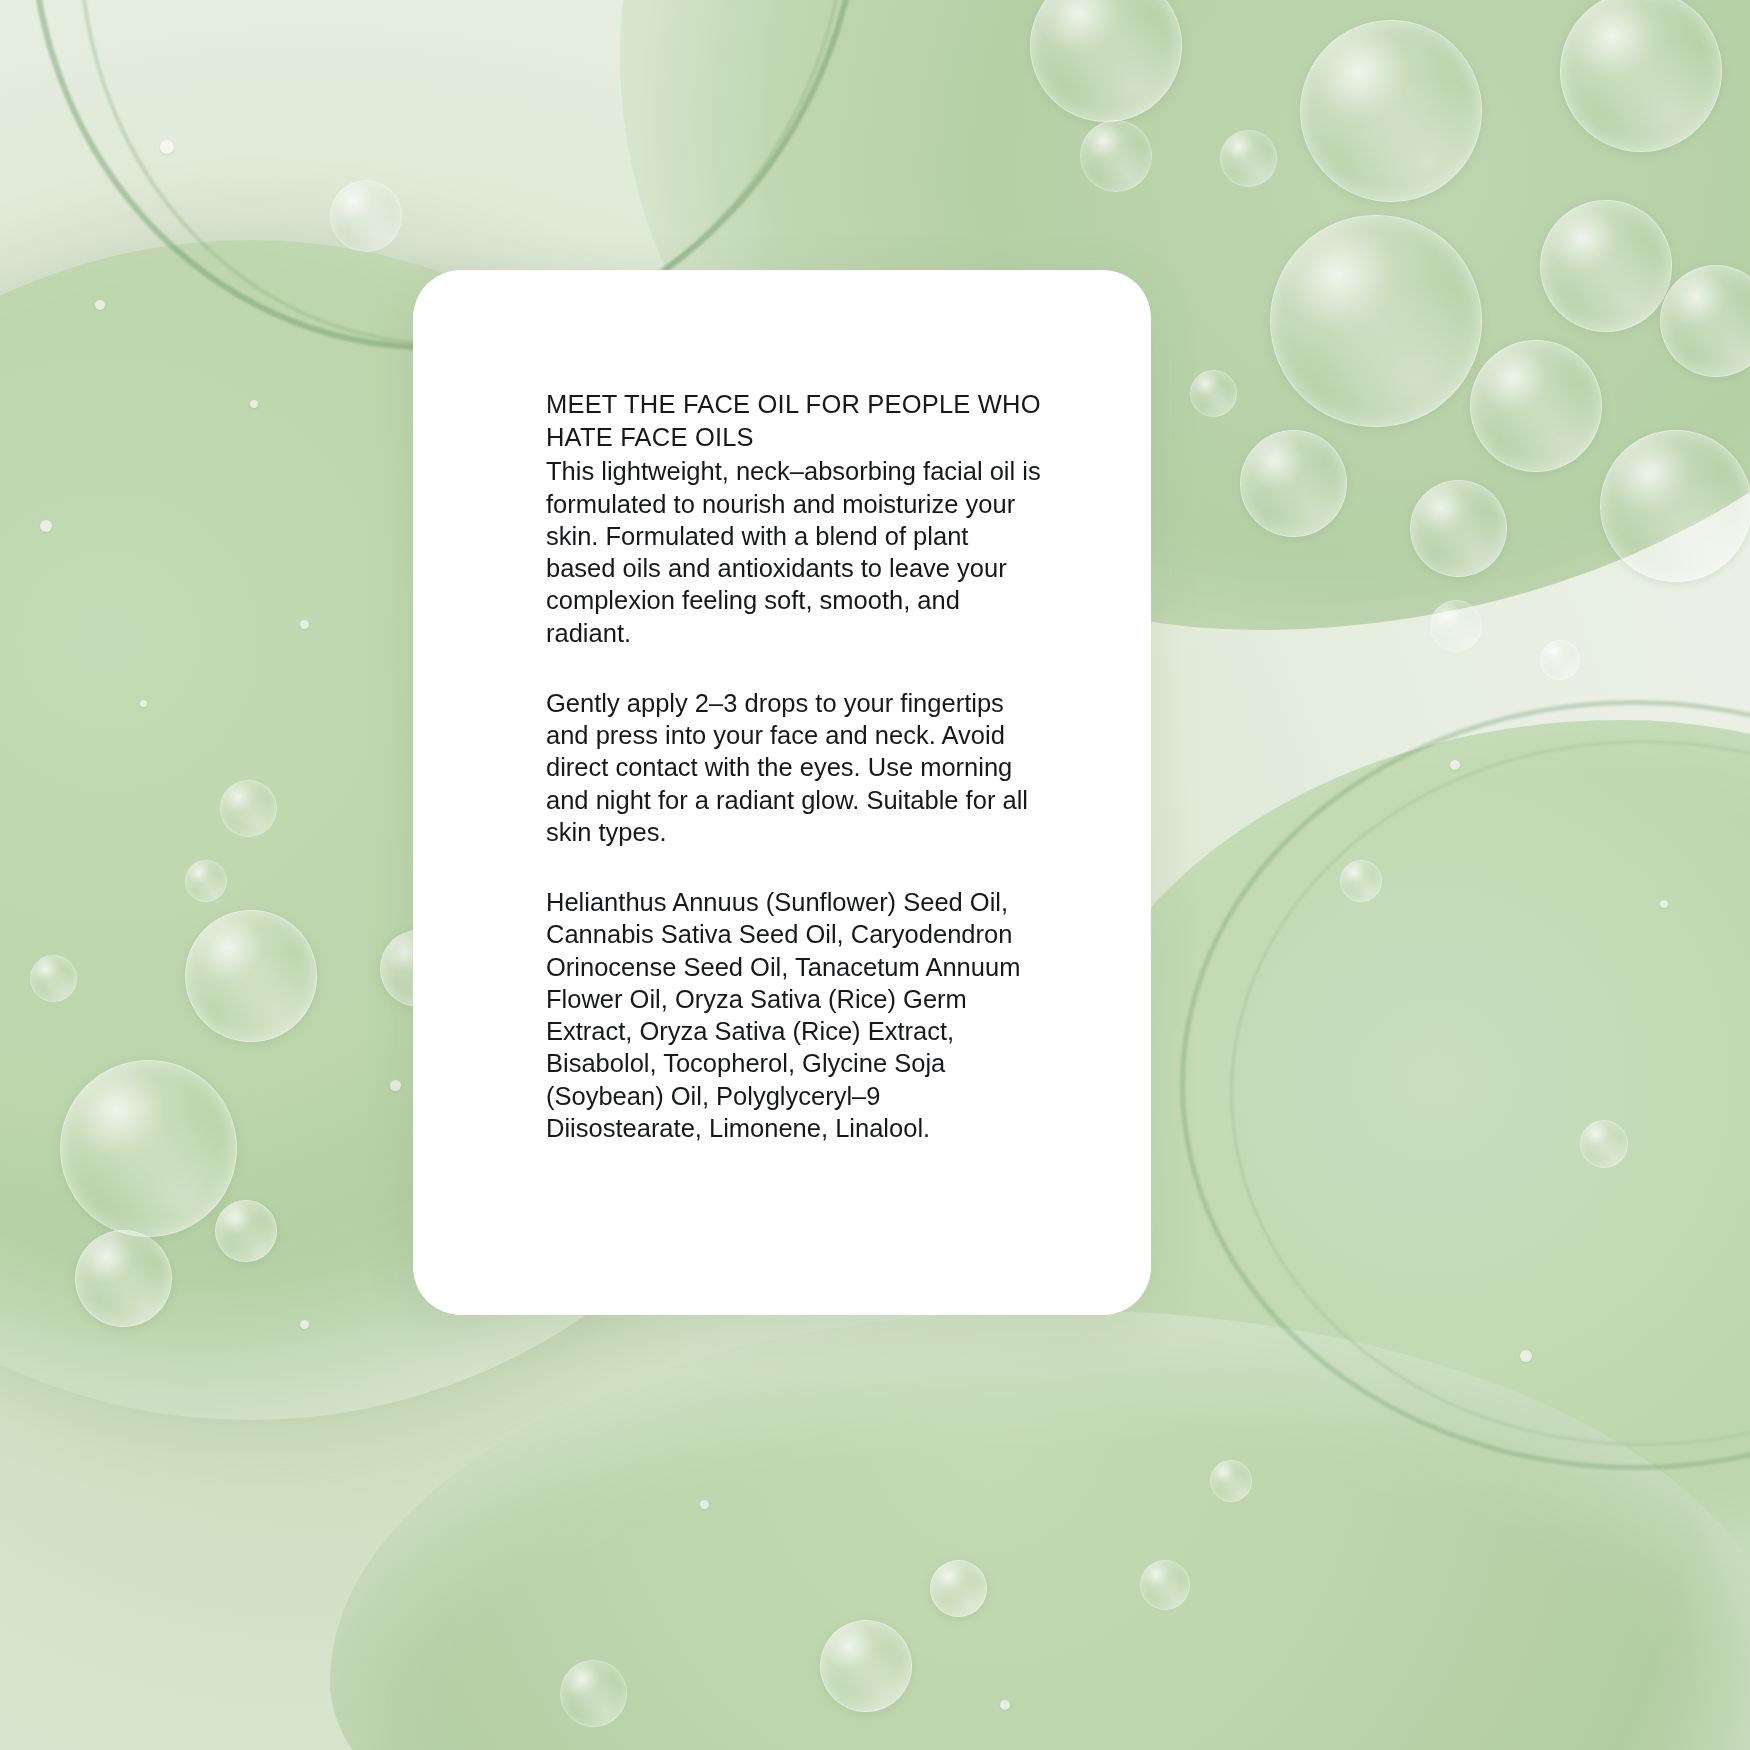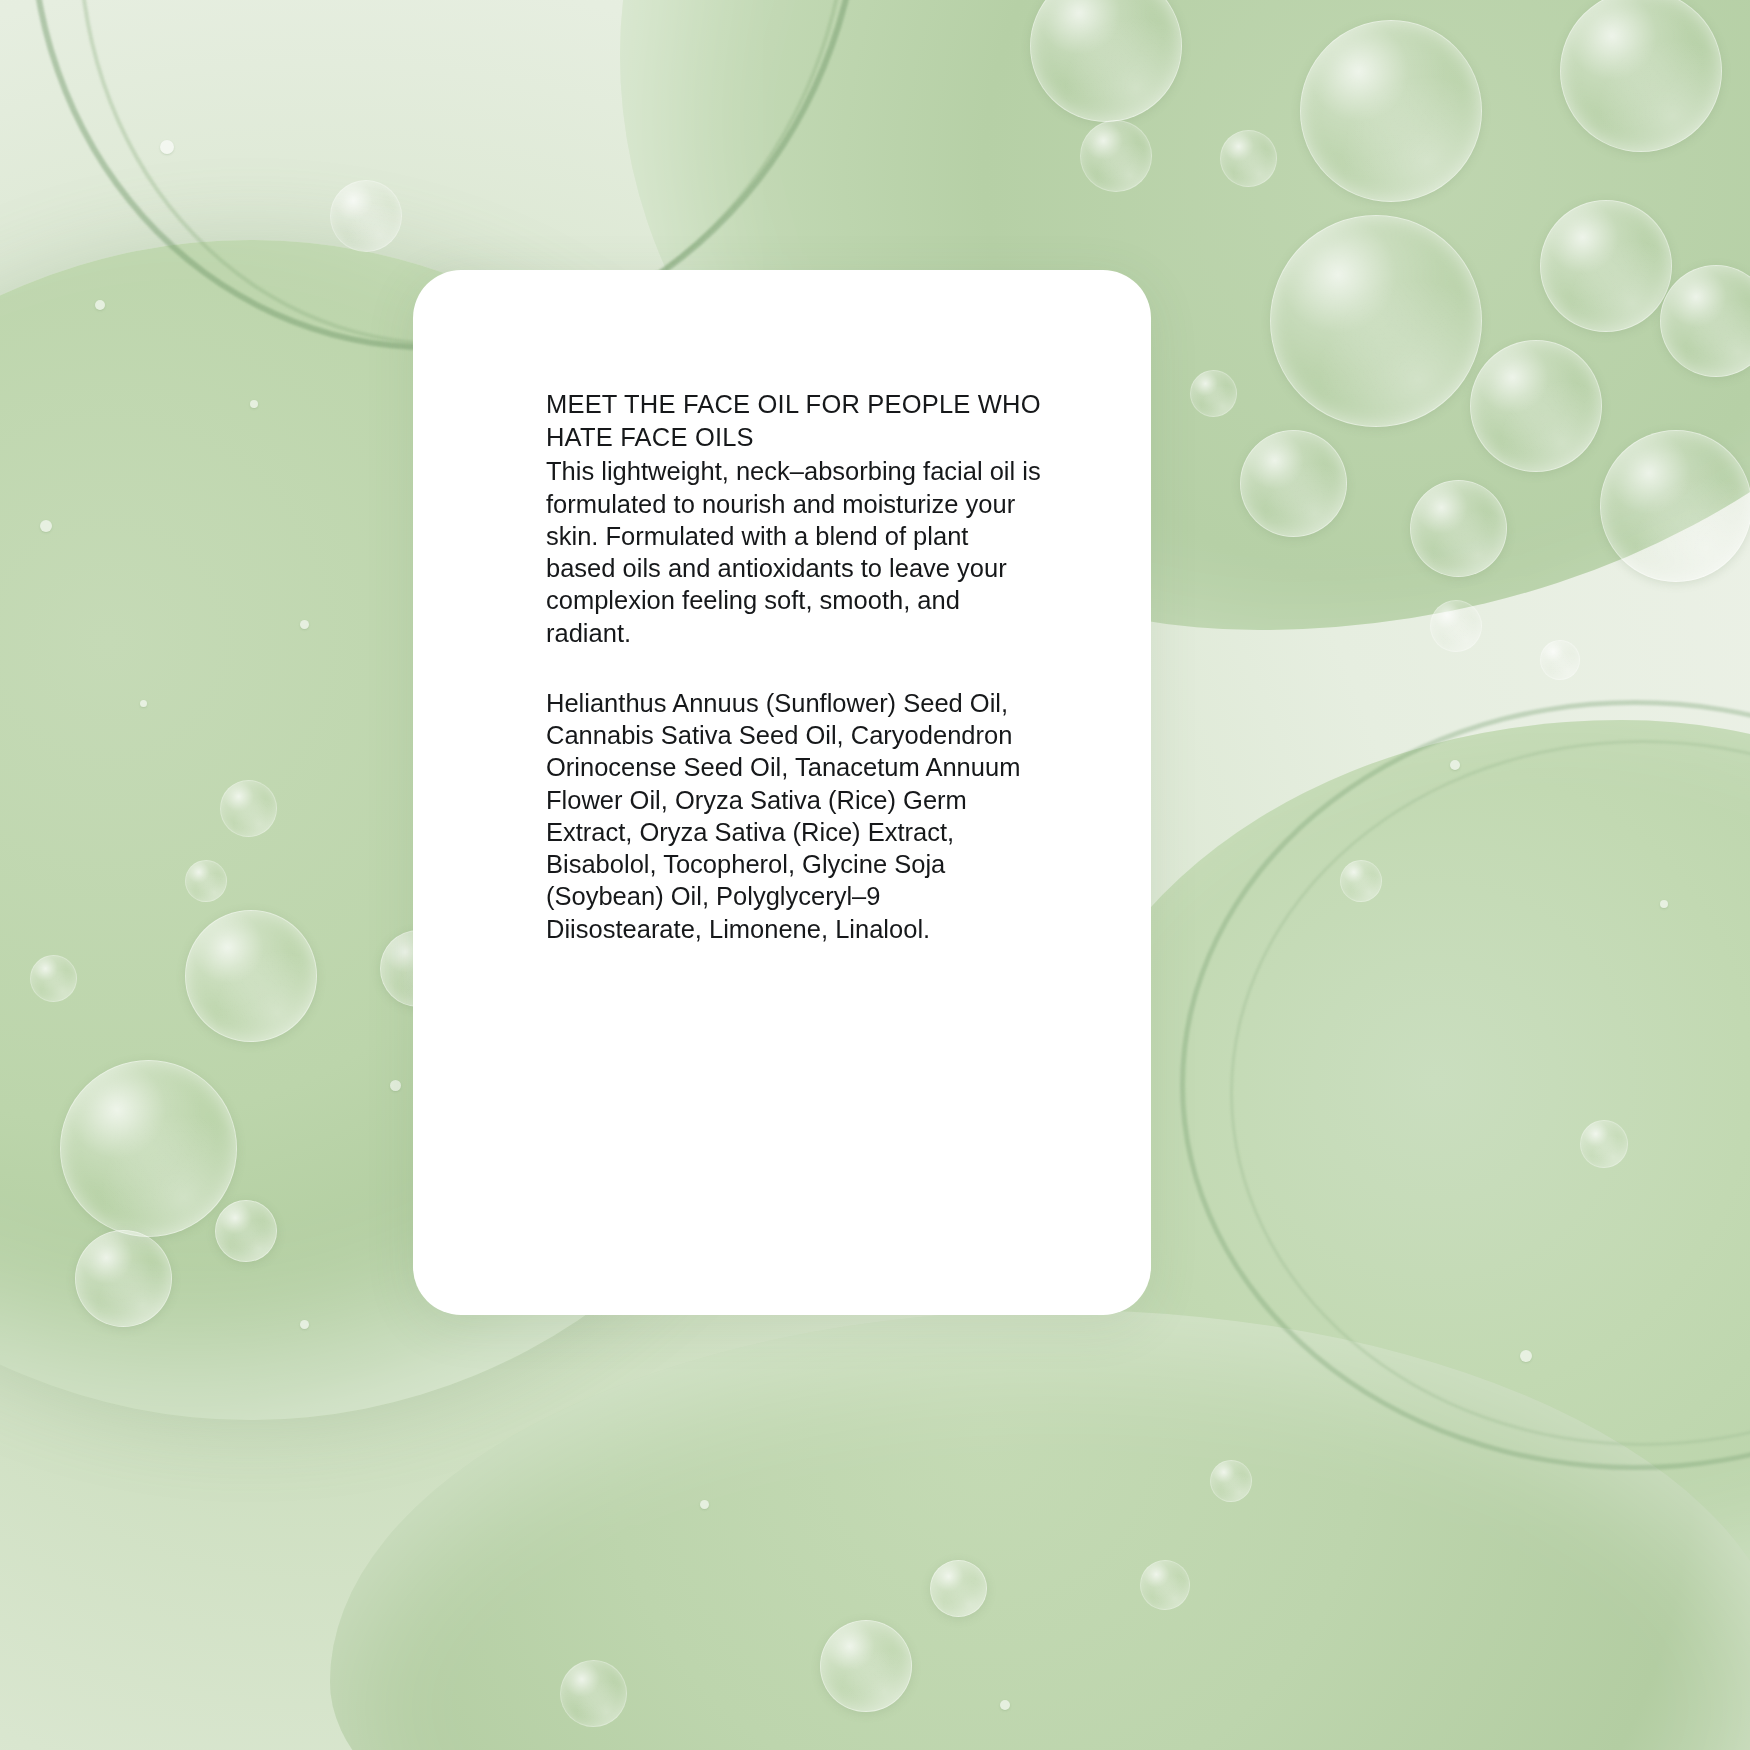--- a/index.html
+++ b/index.html
@@ -191,20 +191,21 @@
   <div class="dot" style="left:1000px;top:1700px;width:10px;height:10px;"></div>
 
   <div id="info-card">
 
     <div class="section">
       <div class="sec-title">MEET THE FACE OIL FOR PEOPLE WHO HATE FACE OILS</div>
       <p class="sec-body">This lightweight, neck–absorbing facial oil is formulated to nourish and moisturize your skin. Formulated with a blend of plant based oils and antioxidants to leave your complexion feeling soft, smooth, and radiant.</p>
     </div>
 
     <div class="section">
+      <p class="sec-body">Gently apply 2–3 drops to your fingertips and press into your face and neck. Avoid direct contact with the eyes. Use morning and night for a radiant glow. Suitable for all skin types.</p>
     </div>
 
     <div class="section">
       <p class="sec-body">Helianthus Annuus (Sunflower) Seed Oil, Cannabis Sativa Seed Oil, Caryodendron Orinocense Seed Oil, Tanacetum Annuum Flower Oil, Oryza Sativa (Rice) Germ Extract, Oryza Sativa (Rice) Extract, Bisabolol, Tocopherol, Glycine Soja (Soybean) Oil, Polyglyceryl–9 Diisostearate, Limonene, Linalool.</p>
     </div>
 
   </div>
 </div>
 
 </body></html>

